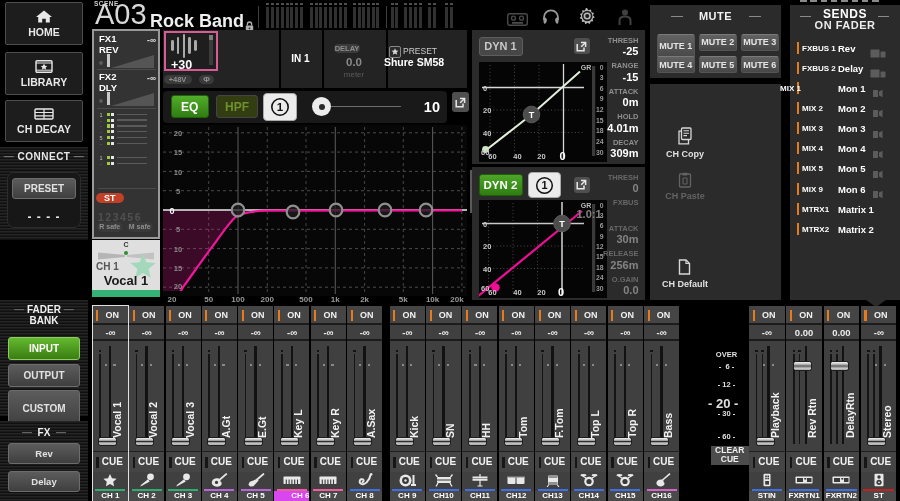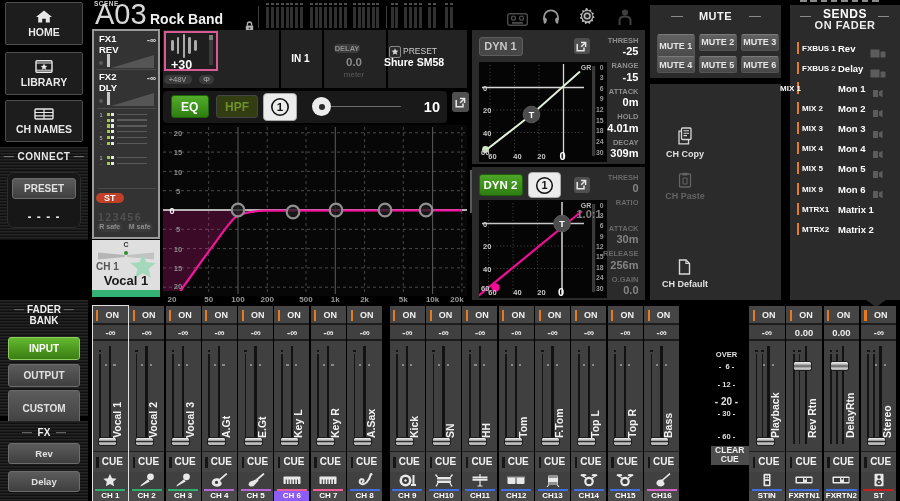--- a/index.html
+++ b/index.html
@@ -26,40 +26,40 @@
       <path d="M2 3 H18 M2 10.2 H18" stroke="#e8e8e8" stroke-width="1"></path>
       <path d="M10 3.6 L11 5.8 L13.3 6 L11.6 7.5 L12.1 9.8 L10 8.6 L7.9 9.8 L8.4 7.5 L6.7 6 L9 5.8 Z" fill="#e8e8e8"></path>
     </svg>
     <span>LIBRARY</span>
   </div>
 <div class="navbtn" style="left:5px;top:100px;width:78px;height:42px;">
     <svg width="20" height="12" viewBox="0 0 20 12">
       <rect x="1" y="1" width="18" height="10" rx="1" fill="none" stroke="#e8e8e8" stroke-width="1.4"></rect>
       <path d="M1 4.5 H19 M1 7.8 H19 M10 1 V11" stroke="#e8e8e8" stroke-width="1.2"></path>
     </svg>
-    <span>CH NAMES</span>
+    <span>CH DECAY</span>
   </div>
 <div class="stripes" style="left:0px;top:147px;width:88px;height:93px;"></div>
 <div class="ctr b" style="left:0px;top:150px;width:88px;height:13px;font-size:10px;color:#e8e8e8;letter-spacing:0.5px"><span style="position:static;color:#777">—&nbsp;</span>CONNECT<span style="position:static;color:#777">&nbsp;—</span></div>
 <div class="" style="left:7px;top:172px;width:74px;height:56px;background:#171717;border:1px solid #2c2c2c;border-radius:7px"></div>
 <div class="sbtn" style="left:12px;top:178px;width:64px;height:21px;font-size:10px">PRESET</div>
 <div class="ctr b" style="left:12px;top:210px;width:64px;height:13px;font-size:12px;color:#e8e8e8;letter-spacing:1px">- - - -</div>
 <div class="stripes" style="left:0px;top:300px;width:88px;height:116px;"></div>
 <div class="ctr b" style="left:0px;top:303px;width:88px;height:12px;font-size:10px;color:#f0f0f0"><span style="position:static;color:#666">—&nbsp;</span>FADER<span style="position:static;color:#666">&nbsp;—</span></div>
 <div class="ctr b" style="left:0px;top:314px;width:88px;height:12px;font-size:10px;color:#f0f0f0">BANK</div>
 <div class="ctr b" style="left:8px;top:337px;width:72px;height:23px;background:linear-gradient(180deg,#63b92f,#3a7d12);border:1px solid #8ccf5e;border-radius:3px;font-size:10px;color:#fff">INPUT</div>
 <div class="sbtn" style="left:8px;top:364px;width:72px;height:23px;font-size:10px">OUTPUT</div>
 <div class="sbtn" style="left:8px;top:390px;width:72px;height:37px;font-size:10px">CUSTOM</div>
 <div class="stripes" style="left:0px;top:421px;width:88px;height:80px;"></div>
 <div class="ctr b" style="left:0px;top:426px;width:88px;height:12px;font-size:10px;color:#f0f0f0"><span style="position:static;color:#666">—&nbsp;&nbsp;</span>FX<span style="position:static;color:#666">&nbsp;&nbsp;—</span></div>
 <div class="sbtn" style="left:8px;top:443px;width:72px;height:21px;font-size:9.5px">Rev</div>
 <div class="sbtn" style="left:8px;top:471px;width:72px;height:21px;font-size:9.5px">Delay</div>
 <div class="" style="left:94px;top:0px;width:40px;height:8px;font-size:6.5px;color:#ccc;font-weight:bold;letter-spacing:0.5px">SCENE</div>
 <div class="" style="left:95px;top:1px;width:90px;height:27px;font-size:29px;color:#d8d8d8;line-height:27px">A03</div>
-<div class="" style="left:150px;top:11px;width:100px;height:15px;font-size:14px;color:#f0f0f0;font-weight:bold">Rock Band</div>
+<div class="" style="left:150px;top:11px;width:100px;height:15px;font-size:18px;color:#f0f0f0;font-weight:bold">Rock Band</div>
 <div class="" style="left:245px;top:17.5px;width:9px;height:11px;"><svg width="9" height="11" viewBox="0 0 9 11">
       <rect x="0.8" y="4.6" width="7.4" height="6" rx="0.8" fill="#b0b0b0"></rect>
       <path d="M2.4 4.6 V3.2 C2.4 1.9 3.2 1 4.5 1 C5.8 1 6.6 1.9 6.6 3.2 V4.6" fill="none" stroke="#b0b0b0" stroke-width="1.3"></path>
       <circle cx="4.5" cy="7.3" r="0.9" fill="#2a2a2a"></circle>
     </svg></div>
 <div class="" style="left:266.0px;top:3px;width:3px;height:2px;background:#4e4e4e"></div>
 <div class="" style="left:266.0px;top:7px;width:3px;height:21px;background:#313131"></div>
 <div class="" style="left:270.9px;top:3px;width:3px;height:2px;background:#4e4e4e"></div>
 <div class="" style="left:270.9px;top:7px;width:3px;height:21px;background:#313131"></div>
 <div class="" style="left:275.7px;top:3px;width:3px;height:2px;background:#4e4e4e"></div>
@@ -420,21 +420,21 @@
       <text x="124.5" y="28.2" text-anchor="end" font-size="6.8" fill="#9a9a9a" font-family="Liberation Sans" font-weight="bold">6</text>
       <text x="124.5" y="38.6" text-anchor="end" font-size="6.8" fill="#9a9a9a" font-family="Liberation Sans" font-weight="bold">9</text>
       <text x="124.5" y="49.0" text-anchor="end" font-size="6.8" fill="#9a9a9a" font-family="Liberation Sans" font-weight="bold">12</text>
       <text x="124.5" y="59.4" text-anchor="end" font-size="6.8" fill="#9a9a9a" font-family="Liberation Sans" font-weight="bold">15</text>
       <text x="124.5" y="69.8" text-anchor="end" font-size="6.8" fill="#9a9a9a" font-family="Liberation Sans" font-weight="bold">18</text>
       <text x="124.5" y="80.1" text-anchor="end" font-size="6.8" fill="#9a9a9a" font-family="Liberation Sans" font-weight="bold">24</text>
       <text x="124.5" y="90.5" text-anchor="end" font-size="6.8" fill="#9a9a9a" font-family="Liberation Sans" font-weight="bold">30</text>
     </svg></div>
 <div class="" style="left:576.5px;top:172.5px;width:62px;height:9px;font-size:7.5px;color:#686868;text-align:right;font-weight:bold">THRESH</div>
 <div class="" style="left:576.5px;top:182.0px;width:62px;height:12px;font-size:11px;color:#848484;text-align:right;font-weight:bold">0</div>
-<div class="" style="left:576.5px;top:198.1px;width:62px;height:9px;font-size:7.5px;color:#686868;text-align:right;font-weight:bold">RATIO</div>
+<div class="" style="left:576.5px;top:198.1px;width:62px;height:9px;font-size:7.5px;color:#686868;text-align:right;font-weight:bold">FXBUS</div>
 <div class="" style="left:576.5px;top:207.6px;width:62px;height:12px;font-size:11px;color:#848484;text-align:left;font-weight:bold">1.0:1</div>
 <div class="" style="left:576.5px;top:223.7px;width:62px;height:9px;font-size:7.5px;color:#686868;text-align:right;font-weight:bold">ATTACK</div>
 <div class="" style="left:576.5px;top:233.2px;width:62px;height:12px;font-size:11px;color:#848484;text-align:right;font-weight:bold">30m</div>
 <div class="" style="left:576.5px;top:249.29999999999998px;width:62px;height:9px;font-size:7.5px;color:#686868;text-align:right;font-weight:bold">RELEASE</div>
 <div class="" style="left:576.5px;top:258.79999999999995px;width:62px;height:12px;font-size:11px;color:#848484;text-align:right;font-weight:bold">256m</div>
 <div class="" style="left:576.5px;top:274.9px;width:62px;height:9px;font-size:7.5px;color:#686868;text-align:right;font-weight:bold">O.GAIN</div>
 <div class="" style="left:576.5px;top:284.4px;width:62px;height:12px;font-size:11px;color:#848484;text-align:right;font-weight:bold">0.0</div>
 <div class="" style="left:469.5px;top:170px;width:2.5px;height:43px;background:#5a5a5a"></div>
 <div class="" style="left:650px;top:5px;width:131px;height:73px;background:#2b2b2b"></div>
 <div class="ctr b" style="left:650px;top:9px;width:131px;height:13px;font-size:11px;color:#f2f2f2;letter-spacing:0.5px">MUTE</div>
@@ -703,21 +703,21 @@
       <div style="left:3.5px;top:5px;width:2.5px;height:11px;background:#161616"></div>
       <div style="left:2px;top:4px;width:100%;height:13px;font-size:10px;font-weight:bold;color:#f2f2f2;text-align:center">CUE</div>
     </div>
     <div style="left:0;top:166px;width:100%;height:16px;background:#404040;display:flex;align-items:flex-start;justify-content:center;padding-top:1px">
       <svg width="20" height="14" viewBox="0 0 20 14">
         <rect x="1.5" y="3.5" width="17" height="7.5" rx="0.8" fill="#e8e8e8"></rect>
         <path d="M4.3 6.5 V11 M7.1 6.5 V11 M9.9 6.5 V11 M12.7 6.5 V11 M15.5 6.5 V11" stroke="#3a3a3a" stroke-width="1.1"></path>
       </svg>
     </div>
     <div style="left:2.5px;top:182.5px;width:30.1px;height:2.5px;background:#ef5e9a"></div>
-    <div style="left:0;top:185px;width:100%;height:10px;background:#8b5cf6;font-size:8px;font-weight:bold;color:#fff;text-align:center;line-height:10px">CH 6</div>
+    <div style="left:0;top:185px;width:100%;height:10px;background:#d946ef;font-size:8px;font-weight:bold;color:#fff;text-align:right;line-height:10px">CH 6</div>
   </div>
 <div style="left:310.8px;top:306px;width:35.1px;height:195px;background:#404040;">
     <div style="left:0;top:0;width:100%;height:18.5px;background:#454545;border-bottom:2px solid #1c1c1c">
       <div style="left:3.5px;top:4px;width:2.2px;height:10.5px;background:#e87a1e"></div>
       <div style="left:2px;top:3.5px;width:100%;height:12px;font-size:9px;font-weight:bold;color:#f2f2f2;text-align:center">ON</div>
     </div>
     <div style="left:0;top:18.5px;width:100%;height:16.5px;background:#404040;border-bottom:2px solid #1c1c1c">
       <div style="left:0;top:2.5px;width:100%;height:12px;font-size:9.5px;font-weight:bold;color:#ececec;text-align:center">-∞</div>
     </div>
     <div style="left:0;top:35px;width:100%;height:108.5px;background:#404040">
@@ -1020,21 +1020,21 @@
         <path d="M18 0.7 L10 7.5" stroke="#e8e8e8" stroke-width="1.6"></path>
         <path d="M9.5 6.5 C11 6.5 12 7.6 11.5 9 C13 9.5 13 11.8 11.2 12.8 C9 14 5.8 13.4 4.8 11.5 C3.8 9.6 5.2 7.3 7.3 6.8 Z" fill="#e8e8e8"></path>
       </svg>
     </div>
     <div style="left:2.5px;top:182.5px;width:30.1px;height:2.5px;background:#d565c8"></div>
     <div style="left:0;top:185px;width:100%;height:10px;background:#4a4a4a;font-size:8px;font-weight:bold;color:#fff;text-align:center;line-height:10px">CH16</div>
   </div>
 <div class="" style="left:708px;top:349.5px;width:37px;height:8px;font-size:7.5px;color:#e0e0e0;text-align:center;font-weight:bold">OVER</div>
 <div class="" style="left:708px;top:361.5px;width:37px;height:8px;font-size:7.5px;color:#e0e0e0;text-align:center;font-weight:bold">-&nbsp;&nbsp;6&nbsp;-</div>
 <div class="" style="left:708px;top:379.5px;width:37px;height:8px;font-size:7.5px;color:#e0e0e0;text-align:center;font-weight:bold">-&nbsp;12&nbsp;-</div>
-<div class="" style="left:708px;top:395.5px;width:37px;height:8px;font-size:10px;color:#e0e0e0;text-align:center;font-weight:bold">-&nbsp;20&nbsp;-</div>
+<div class="" style="left:708px;top:395.5px;width:37px;height:8px;font-size:13px;color:#e0e0e0;text-align:left;font-weight:bold">-&nbsp;20&nbsp;-</div>
 <div class="" style="left:708px;top:408.5px;width:37px;height:8px;font-size:7.5px;color:#e0e0e0;text-align:center;font-weight:bold">-&nbsp;30&nbsp;-</div>
 <div class="" style="left:708px;top:431.5px;width:37px;height:8px;font-size:7.5px;color:#e0e0e0;text-align:center;font-weight:bold">-&nbsp;60&nbsp;-</div>
 <div class="ctr b" style="left:710.5px;top:445.5px;width:38.5px;height:19.5px;background:#4c4c4c;font-size:8.5px;color:#f0f0f0;line-height:9.5px">CLEAR<br>CUE</div>
 <div style="left:749.0px;top:306px;width:35.6px;height:195px;background:#404040;">
     <div style="left:0;top:0;width:100%;height:18.5px;background:#454545;border-bottom:2px solid #1c1c1c">
       <div style="left:3.5px;top:4px;width:2.2px;height:10.5px;background:#e87a1e"></div>
       <div style="left:2px;top:3.5px;width:100%;height:12px;font-size:9px;font-weight:bold;color:#f2f2f2;text-align:center">ON</div>
     </div>
     <div style="left:0;top:18.5px;width:100%;height:16.5px;background:#404040;border-bottom:2px solid #1c1c1c">
       <div style="left:0;top:2.5px;width:100%;height:12px;font-size:9.5px;font-weight:bold;color:#ececec;text-align:center">-∞</div>

